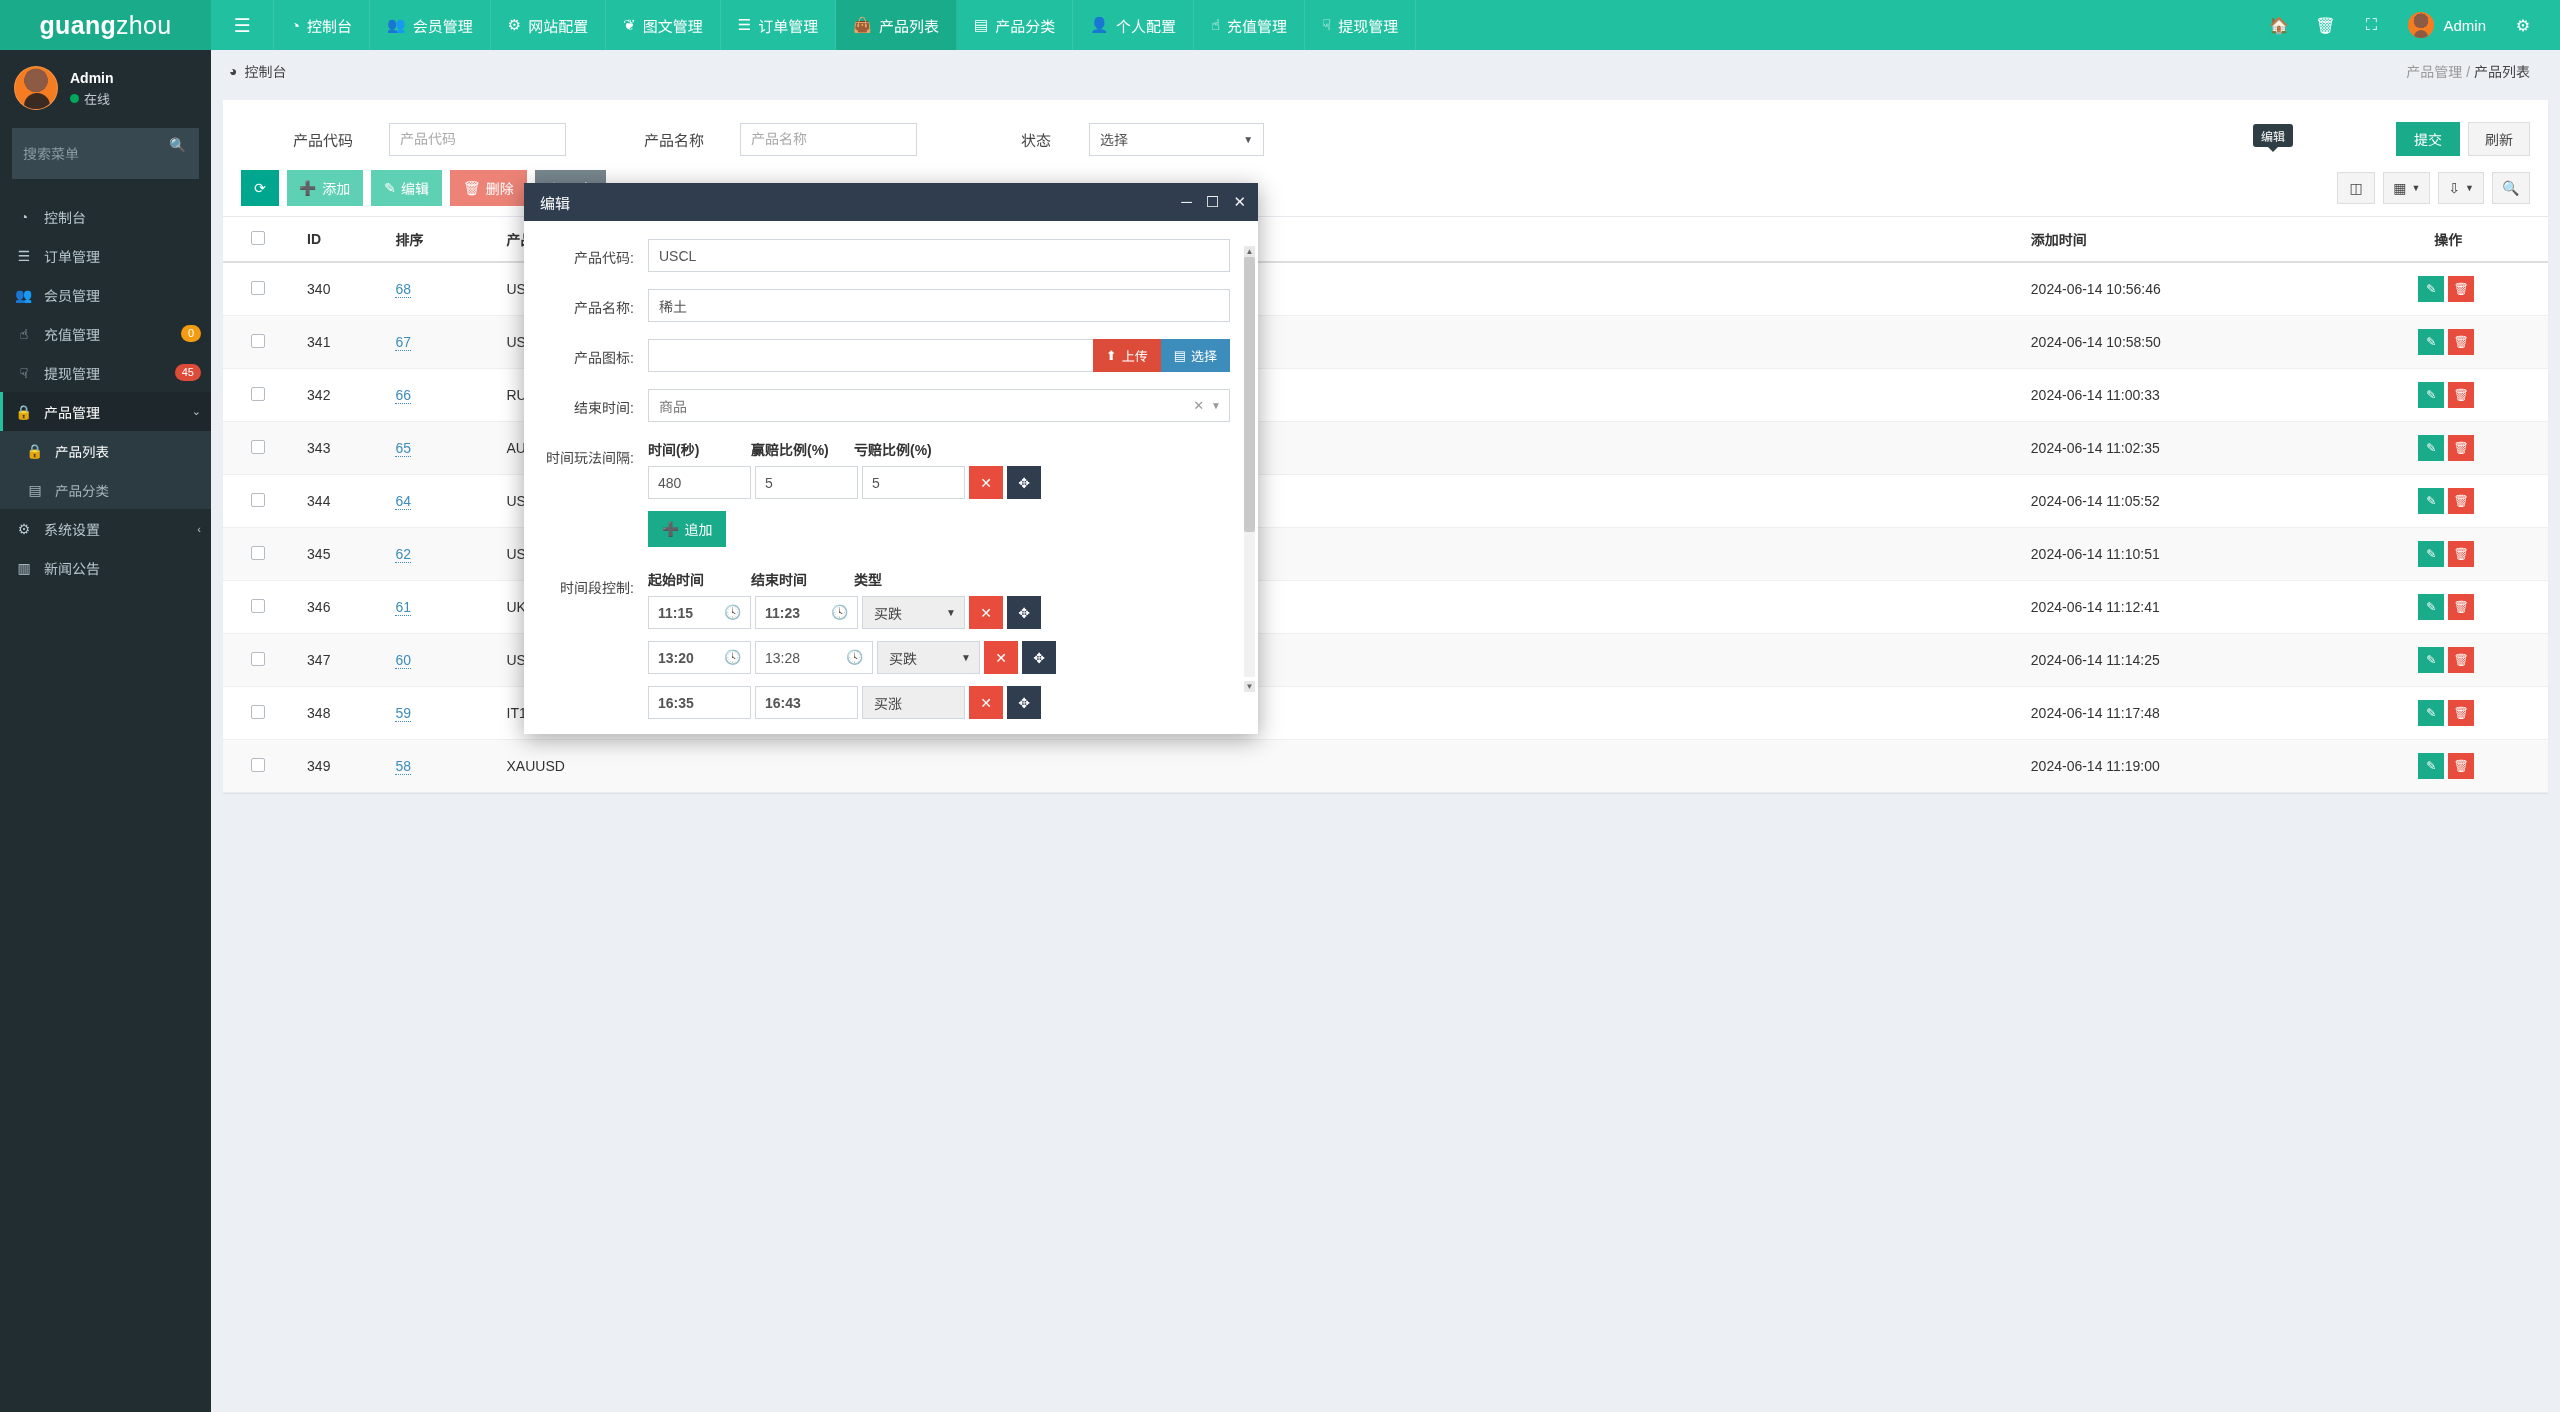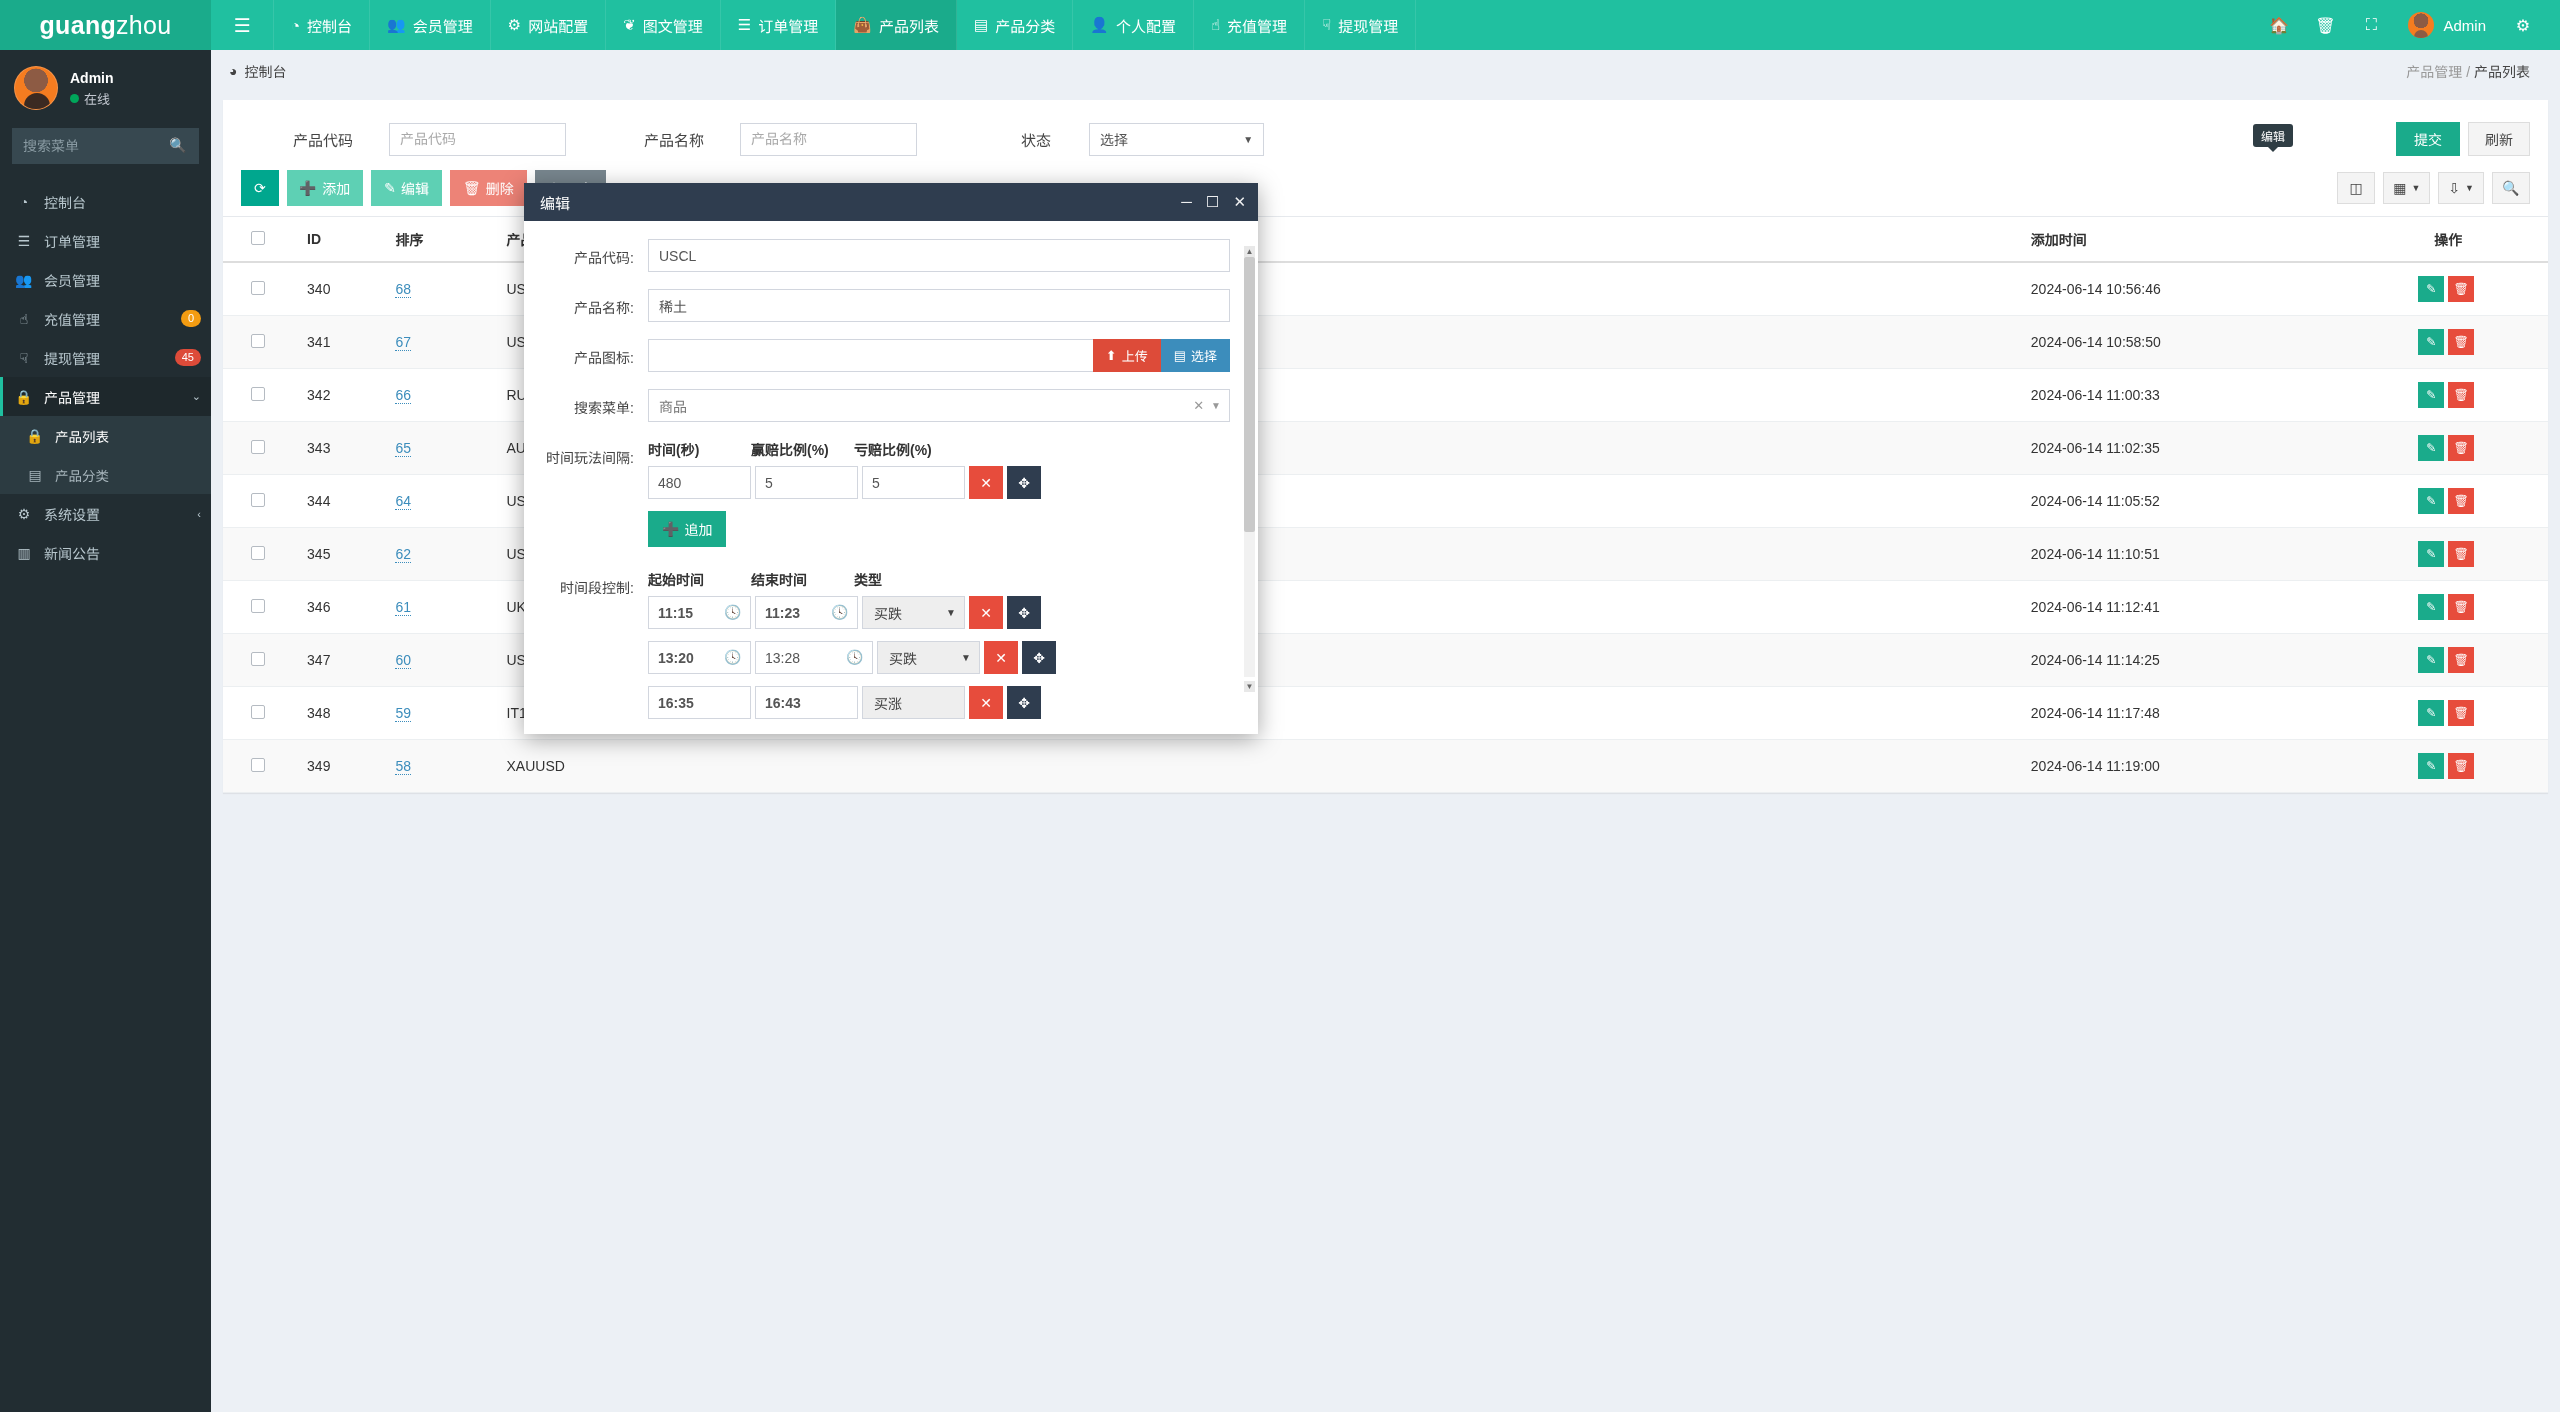--- a/index.html
+++ b/index.html
@@ -51,21 +51,21 @@
     width:44px; height:44px; border-radius:50%; flex:0 0 44px;
     background:radial-gradient(circle at 50% 32%, #8d5b44 0 33%, #f57c20 34% 100%);
     position:relative; overflow:hidden; border:1px solid rgba(255,255,255,.18);
   }
   #side-avatar:after{content:"";position:absolute;left:9px;bottom:0;width:26px;height:16px;background:#3b2a22;border-radius:13px 13px 0 0;}
   #side-username { color:#fff; font-size:14px; font-weight:bold; line-height:1.5; }
   #side-status { color:#c2c7d0; font-size:13px; display:flex; align-items:center; gap:5px; }
   .dot-online { width:9px; height:9px; border-radius:50%; background:#00a65a; display:inline-block; }
   #side-search-wrap { padding:0 12px; margin-top:2px; }
   #side-search {
-    width:100%; height:36px; background:#374850; border:1px solid #374850;
+    width:100%; height:51px; background:#374850; border:1px solid #374850;
     color:#fff; font-size:14px; padding:0 32px 0 10px; font-family:inherit;
   }
   #side-search::placeholder { color:#8a9ba3; }
   #side-search-wrap { position:relative; }
   #side-search-icon { position:absolute; right:24px; top:9px; color:#8a9ba3; font-size:14px; cursor:pointer; }
   #side-menu { margin-top:18px; }
   .menu-item {
     display:flex; align-items:center; gap:11px; height:39px; padding:0 10px 0 15px;
     color:#b8c7ce; font-size:14px; cursor:pointer; position:relative;
   }
@@ -535,21 +535,21 @@
             </button>
           <button class="ubtn blue">
               <span>▤</span>
               <span>选择</span>
             </button>
         </div>
       </div>
     </div>
 
     <div class="mrow">
-      <div class="mlabel">搜索菜单:</div>
+      <div class="mlabel">结束时间:</div>
       <div class="mfield">
         <div class="sel2">
           <span>商品</span>
           <span class="s2r">
             <span>✕</span>
             <span style="font-size:10px;">▼</span>
           </span>
         </div>
       </div>
     </div>

